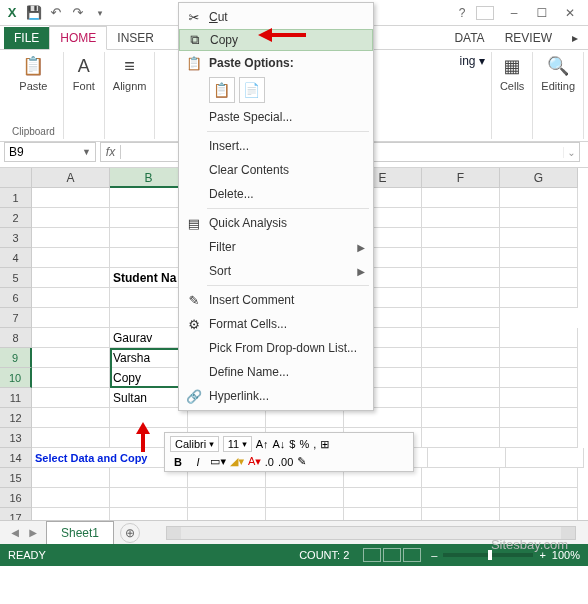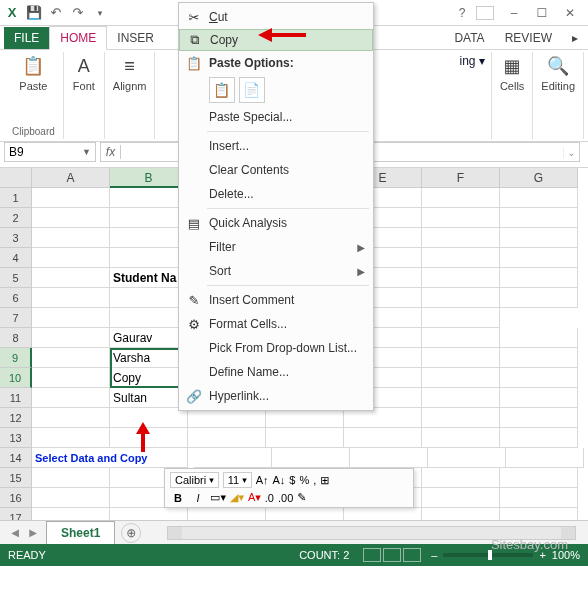--- a/index.html
+++ b/index.html
@@ -54,30 +54,30 @@
 .ctxmenu .mi { height: 24px; display: flex; align-items: center; padding: 0 8px 0 30px; position: relative; font-size: 12px; color: #333; }
 .ctxmenu .mi .icon { position: absolute; left: 6px; width: 18px; text-align: center; font-size: 13px; }
 .ctxmenu .mi.hover { background: #d5e7d5; border: 1px solid #a8cca8; height: 22px; }
 .ctxmenu .mi .u { text-decoration: underline; }
 .ctxmenu .sep { height: 1px; background: #e0e0e0; margin: 2px 4px 2px 28px; }
 .ctxmenu .mi .sub { margin-left: auto; font-size: 10px; color: #666; }
 .ctxmenu .pasteopt { padding: 2px 0 2px 30px; display: flex; gap: 4px; }
 .ctxmenu .pasteopt .po { width: 26px; height: 26px; border: 1px solid #ccc; display: flex; align-items: center; justify-content: center; font-size: 14px; background: #fff; }
 
 
-.minitb { position: absolute; left: 164px; top: 468px; background: #fcfcfc; border: 1px solid #c6c6c6; box-shadow: 2px 2px 4px rgba(0,0,0,0.15); padding: 3px 5px; z-index: 99; font-size: 11px; width: 250px; }
+.minitb { position: absolute; left: 164px; top: 432px; background: #fcfcfc; border: 1px solid #c6c6c6; box-shadow: 2px 2px 4px rgba(0,0,0,0.15); padding: 3px 5px; z-index: 99; font-size: 11px; width: 250px; }
 .minitb .r { display: flex; align-items: center; gap: 4px; }
 .minitb .r .box { border: 1px solid #ccc; padding: 1px 4px; background: #fff; display: flex; align-items: center; gap: 3px; }
 .minitb .b { font-weight: bold; width: 16px; text-align: center; }
 .minitb .i { font-style: italic; width: 16px; text-align: center; }
 
 
 .sheettabs { height: 24px; border-top: 1px solid #ccc; background: #f3f3f3; display: flex; align-items: center; padding: 0 6px; position: relative; }
 .sheettabs .navbtn { width: 18px; text-align: center; color: #888; font-size: 10px; }
-.sheettabs .stab { background: #fff; border: 1px solid #aaa; border-bottom: none; padding: 4px 14px; font-size: 12px; font-weight: bold; color: #217346; margin-left: 4px; }
+.sheettabs .stab { background: #fff; border: 1px solid #aaa; border-bottom: none; padding: 4px 14px; font-size: 12px; font-weight: normal; color: #217346; margin-left: 4px; }
 .sheettabs .add { width: 20px; height: 20px; border: 1px solid #ccc; border-radius: 50%; margin-left: 6px; text-align: center; line-height: 18px; color: #666; }
 .sheettabs .hscroll { flex: 1; height: 14px; margin: 0 6px; background: #e8e8e8; border: 1px solid #ccc; position: relative; }
 .sheettabs .hscroll::before, .sheettabs .hscroll::after { content: ""; position: absolute; top: 0; width: 14px; height: 12px; background: #ddd; }
 .sheettabs .hscroll::before { left: 0; }
 .sheettabs .hscroll::after { right: 0; }
 
 
 .status { height: 22px; background: #217346; color: #fff; display: flex; align-items: center; padding: 0 8px; font-size: 11px; }
 .status .sp { flex: 1; }
 .status .zoom { display: flex; align-items: center; gap: 6px; }

